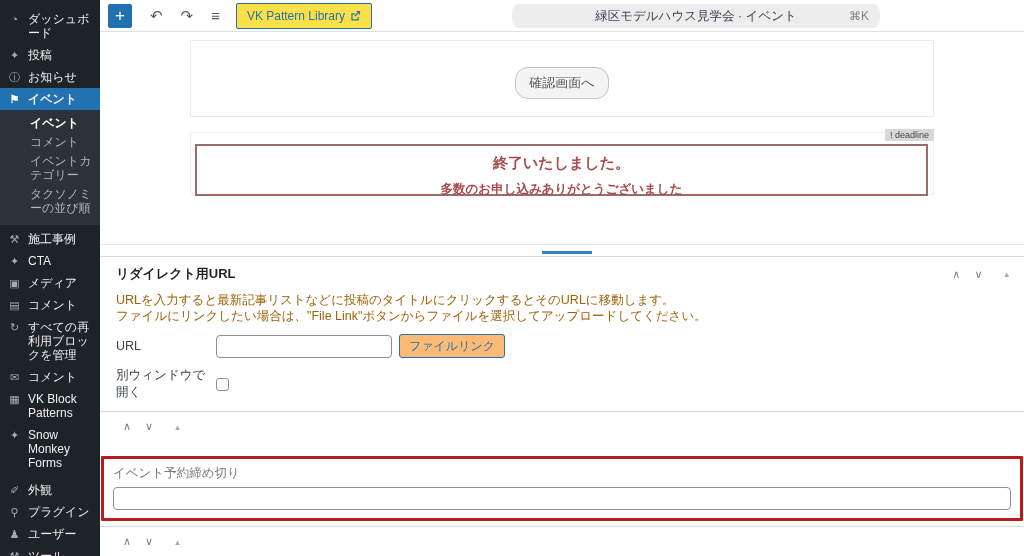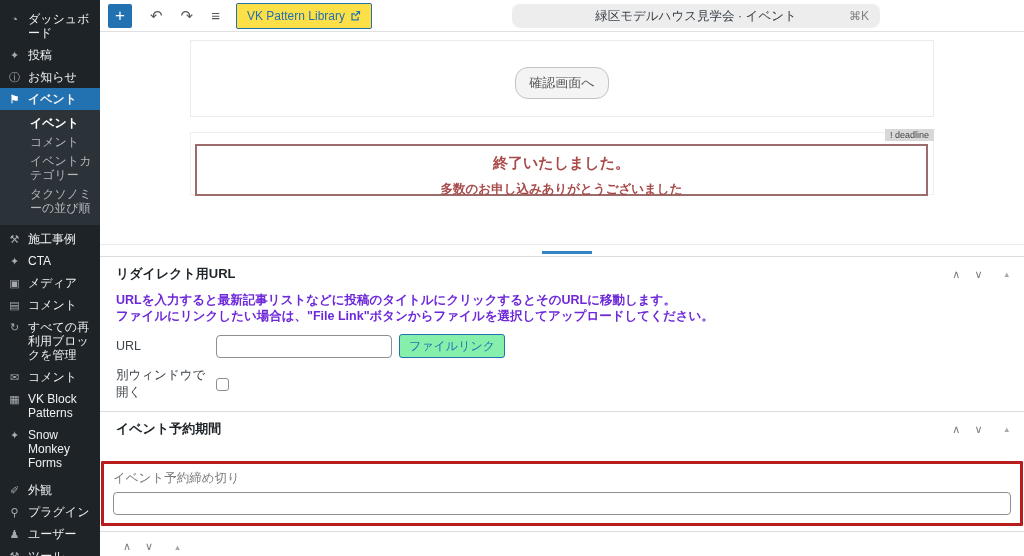--- a/index.html
+++ b/index.html
@@ -44,27 +44,27 @@
   .resize-bar { position:absolute; left:442px; top:251px; width:50px; height:3px; background:#3582c4; cursor:row-resize; z-index:3; }
 
   
   .metaboxes { margin-top:11px; background:#fff; }
   .metabox { border-top:1px solid #dcdcde; }
   .mb-head { display:flex; align-items:center; padding:8px 8px 7px 16px; cursor:pointer; }
   .mb-title { flex:1; font-size:13px; font-weight:bold; color:#1d2327; }
   .mb-ctrl { color:#787c82; font-size:11px; padding:0 7px; cursor:pointer; }
   .mb-toggle { color:#a7aaad; font-size:9px; margin-left:8px; padding:0 7px; cursor:pointer; }
   .mb-body { padding:0 16px 10px; }
-  .desc-line { font-size:12.5px; color:#6d28d9; line-height:16px;font-weight:bold; }
+  .desc-line { font-size:12.5px; color:#a16207; line-height:16px; }
   .desc-wrap { margin:2px 0 10px; }
   .frow { display:flex; align-items:center; margin-top:9px; }
   .flabel { width:100px; flex-shrink:0; font-size:12.5px; color:#3c434a; }
   .txt { border:1px solid #8c8f94; border-radius:4px; height:23px; font-size:13px; padding:0 7px; color:#2c3338; background:#fff; font-family:inherit; }
   .url-input { width:176px; }
-  .filelink-btn { margin-left:7px; height:24px; padding:0 9px; font-size:12px; color:#2271b1; border:1px solid #2271b1; border-radius:3px; background:#86efac; cursor:pointer; }
+  .filelink-btn { margin-left:7px; height:24px; padding:0 9px; font-size:12px; color:#2271b1; border:1px solid #2271b1; border-radius:3px; background:#fdba74; cursor:pointer; }
   .checkbox { width:13px; height:13px; border:1px solid #8c8f94; border-radius:3px; background:#fff; cursor:pointer; }
 
   .highlight { margin:16px 1px 5px; border:3px solid #b91c1c; border-radius:1px; padding:6px 9px 8px; background:#fff; }
   .hl-label { font-size:12.5px; color:#7b7b7b; }
   .hl-input { display:block; width:100%; margin-top:5px; }
 
   .info-body { padding:0 12px 12px; }
   .date-label { font-size:12.5px; color:#50575e; margin:3px 0 0 5px; }
 </style>
 </head>
@@ -203,21 +203,20 @@
           </div>
           <div class="frow">
             <span class="flabel">別ウィンドウで開く</span>
             <span class="checkbox"></span>
           </div>
         </div>
       </section>
 
       <section class="metabox">
         <div class="mb-head">
-          <span class="mb-title">イベント予約期間</span>
           <span class="mb-ctrl">∧</span>
           <span class="mb-ctrl">∨</span>
           <span class="mb-toggle">▴</span>
         </div>
         <div class="highlight">
           <div class="hl-label">イベント予約締め切り</div>
           <input class="txt hl-input" type="text" value="" style="">
         </div>
       </section>
 

